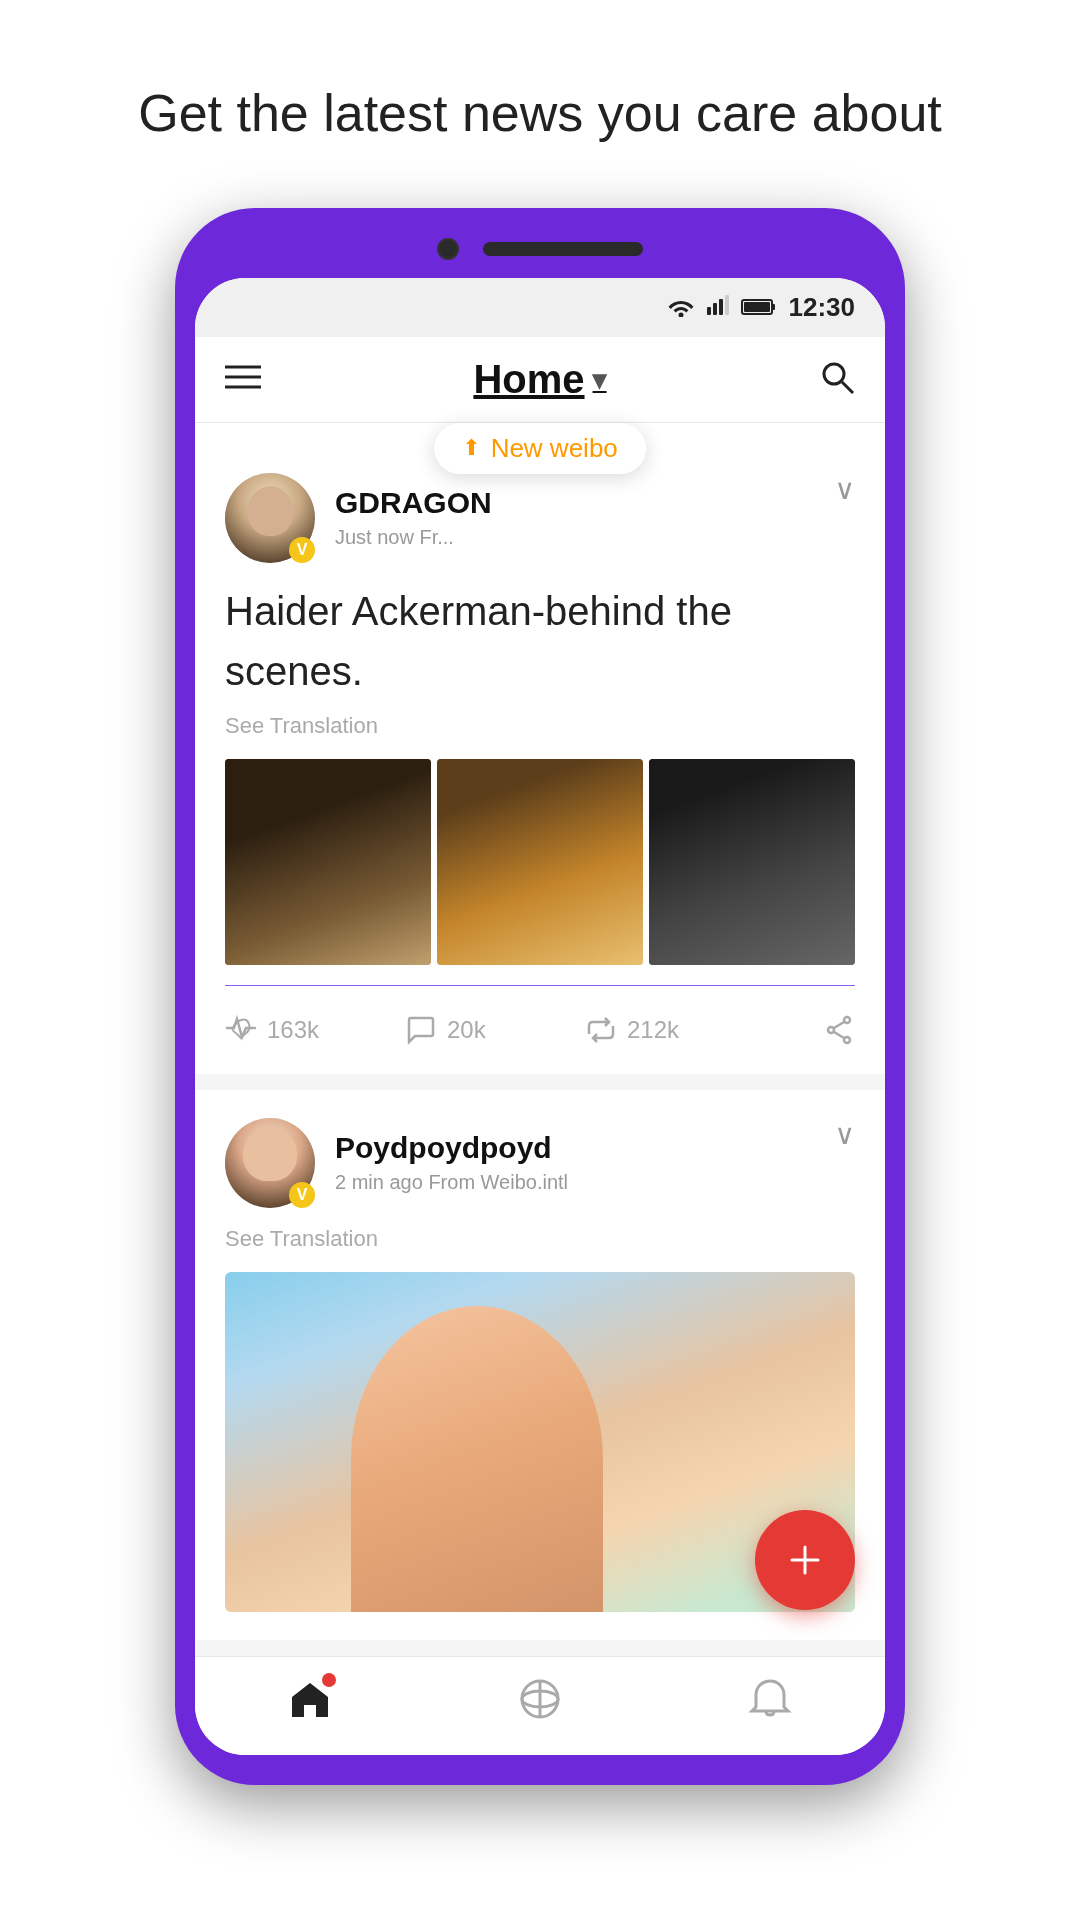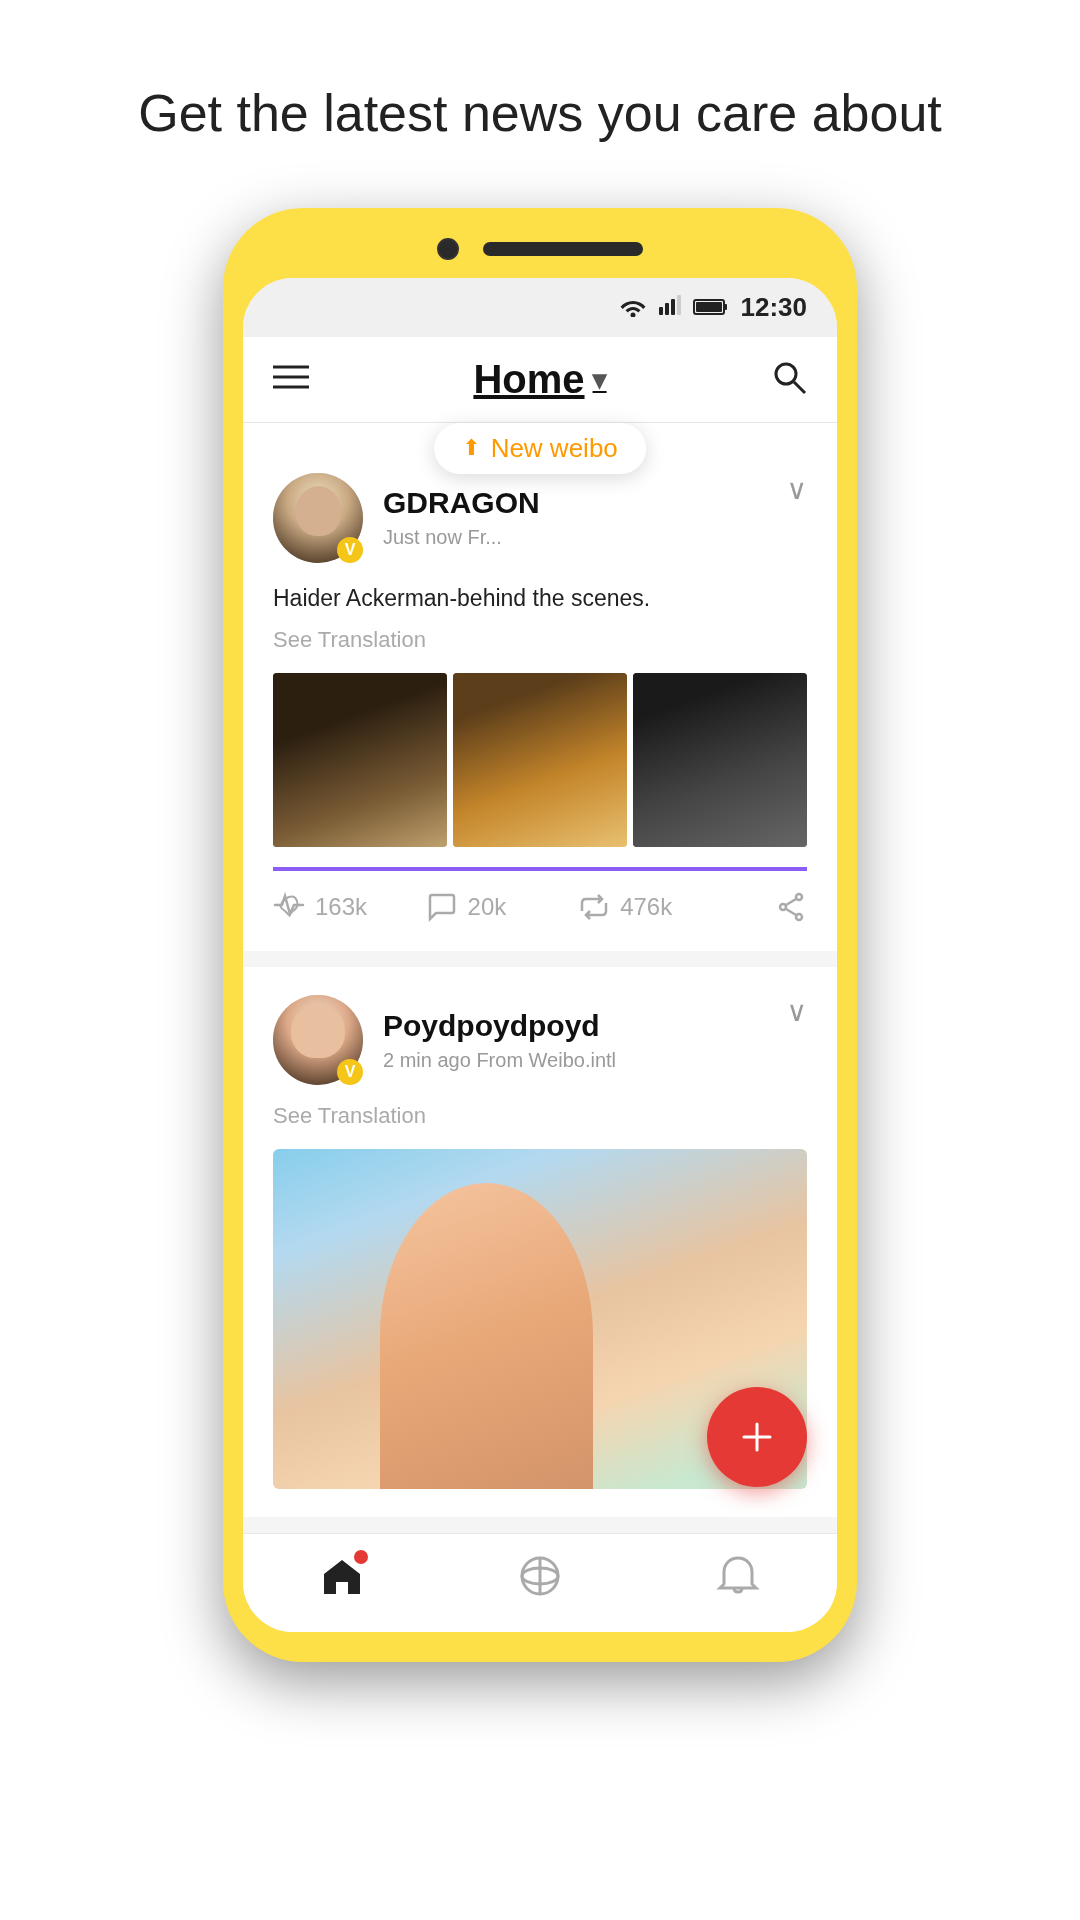--- a/index.html
+++ b/index.html
@@ -18,22 +18,22 @@
       font-size: 52px;
       font-weight: 400;
       color: #222;
       text-align: center;
       padding: 80px 60px 60px;
       line-height: 1.3;
     }
 
     
     .phone-shell {
-      width: 634px;
-      background: #fde047;
+      width: 730px;
+      background: #6d28d9;
       border-radius: 80px;
       padding: 30px 20px;
       box-shadow: 0 20px 60px rgba(0,0,0,0.4);
       position: relative;
     }
 
     
     .phone-top-bar {
       display: flex;
       justify-content: center;
@@ -203,21 +203,21 @@
     .post-meta {
       font-size: 20px;
       color: #999;
     }
     .post-expand-icon {
       color: #999;
       font-size: 28px;
     }
 
     .post-content {
-      font-size: 23px;
+      font-size: 40px;
       color: #222;
       margin-bottom: 12px;
       line-height: 1.5;
     }
     .post-mention {
       color: #1da1f2;
     }
     .see-translation {
       font-size: 22px;
       color: #aaa;
@@ -272,22 +272,22 @@
       height: 90%;
       background: linear-gradient(160deg, #f5c5a0 0%, #e8a878 50%, #d4946a 100%);
       border-radius: 50% 50% 0 0;
     }
 
     
     .post-actions {
       display: flex;
       align-items: center;
       gap: 0;
-      padding-top: 20px;
-      border-top: 4px solid #8b5cf6;
+      padding-top: 28px;
+      border-top: 1px solid #8b5cf6;
     }
     .action-item {
       display: flex;
       align-items: center;
       gap: 10px;
       flex: 1;
       color: #aaa;
       font-size: 24px;
     }
     .action-item svg { width: 32px; height: 32px; }
@@ -501,21 +501,21 @@
               <svg viewBox="0 0 32 32" fill="none" stroke="#aaa" stroke-width="2.5">
                 <path d="M4 6 Q4 4 6 4 L26 4 Q28 4 28 6 L28 20 Q28 22 26 22 L10 22 L4 28 L4 6Z"></path>
               </svg>
               <span>20k</span>
             </div>
             <div class="action-item">
               <svg viewBox="0 0 32 32" fill="none" stroke="#aaa" stroke-width="2.5">
                 <path d="M4 20 L4 12 Q4 8 8 8 L24 8 M20 4 L24 8 L20 12"></path>
                 <path d="M28 12 L28 20 Q28 24 24 24 L8 24 M12 28 L8 24 L12 20"></path>
               </svg>
-              <span>476k</span>
+              <span>212k</span>
             </div>
             <div class="action-item action-share">
               <svg viewBox="0 0 32 32" fill="none" stroke="#aaa" stroke-width="2.5">
                 <circle cx="24" cy="6" r="3"></circle>
                 <circle cx="8" cy="16" r="3"></circle>
                 <circle cx="24" cy="26" r="3"></circle>
                 <line x1="11" y1="14" x2="21" y2="8"></line>
                 <line x1="11" y1="18" x2="21" y2="24"></line>
               </svg>
             </div>

